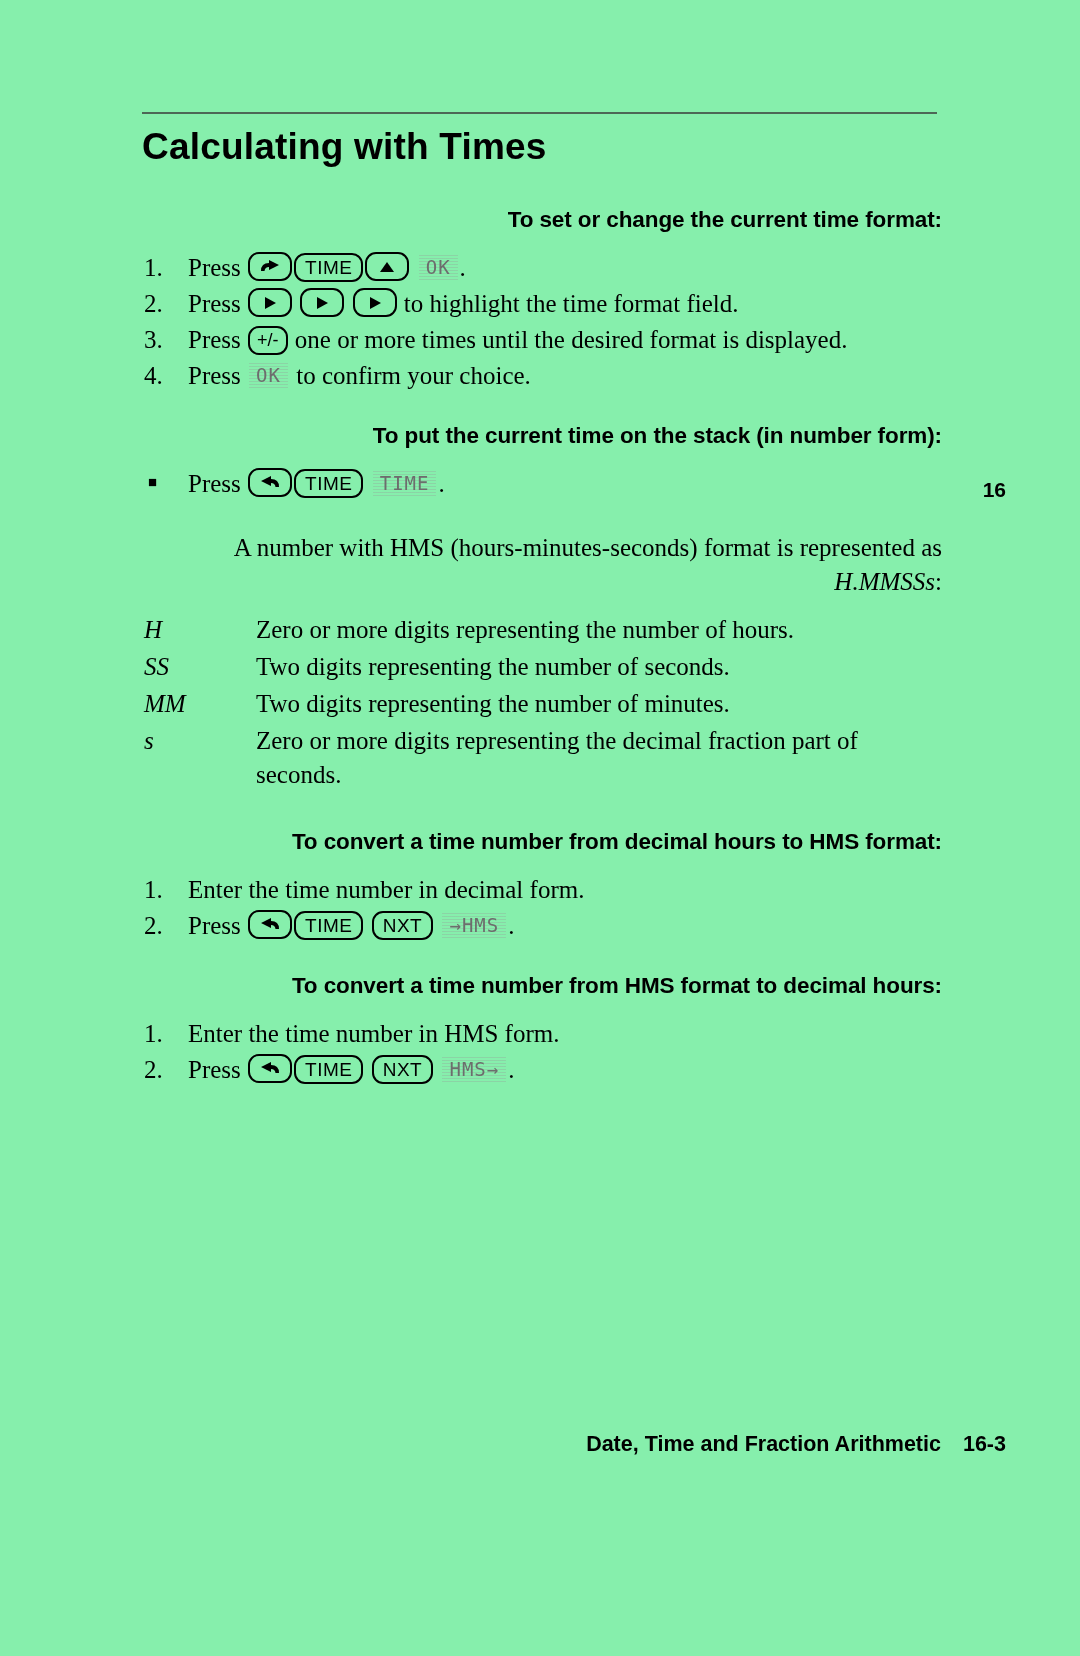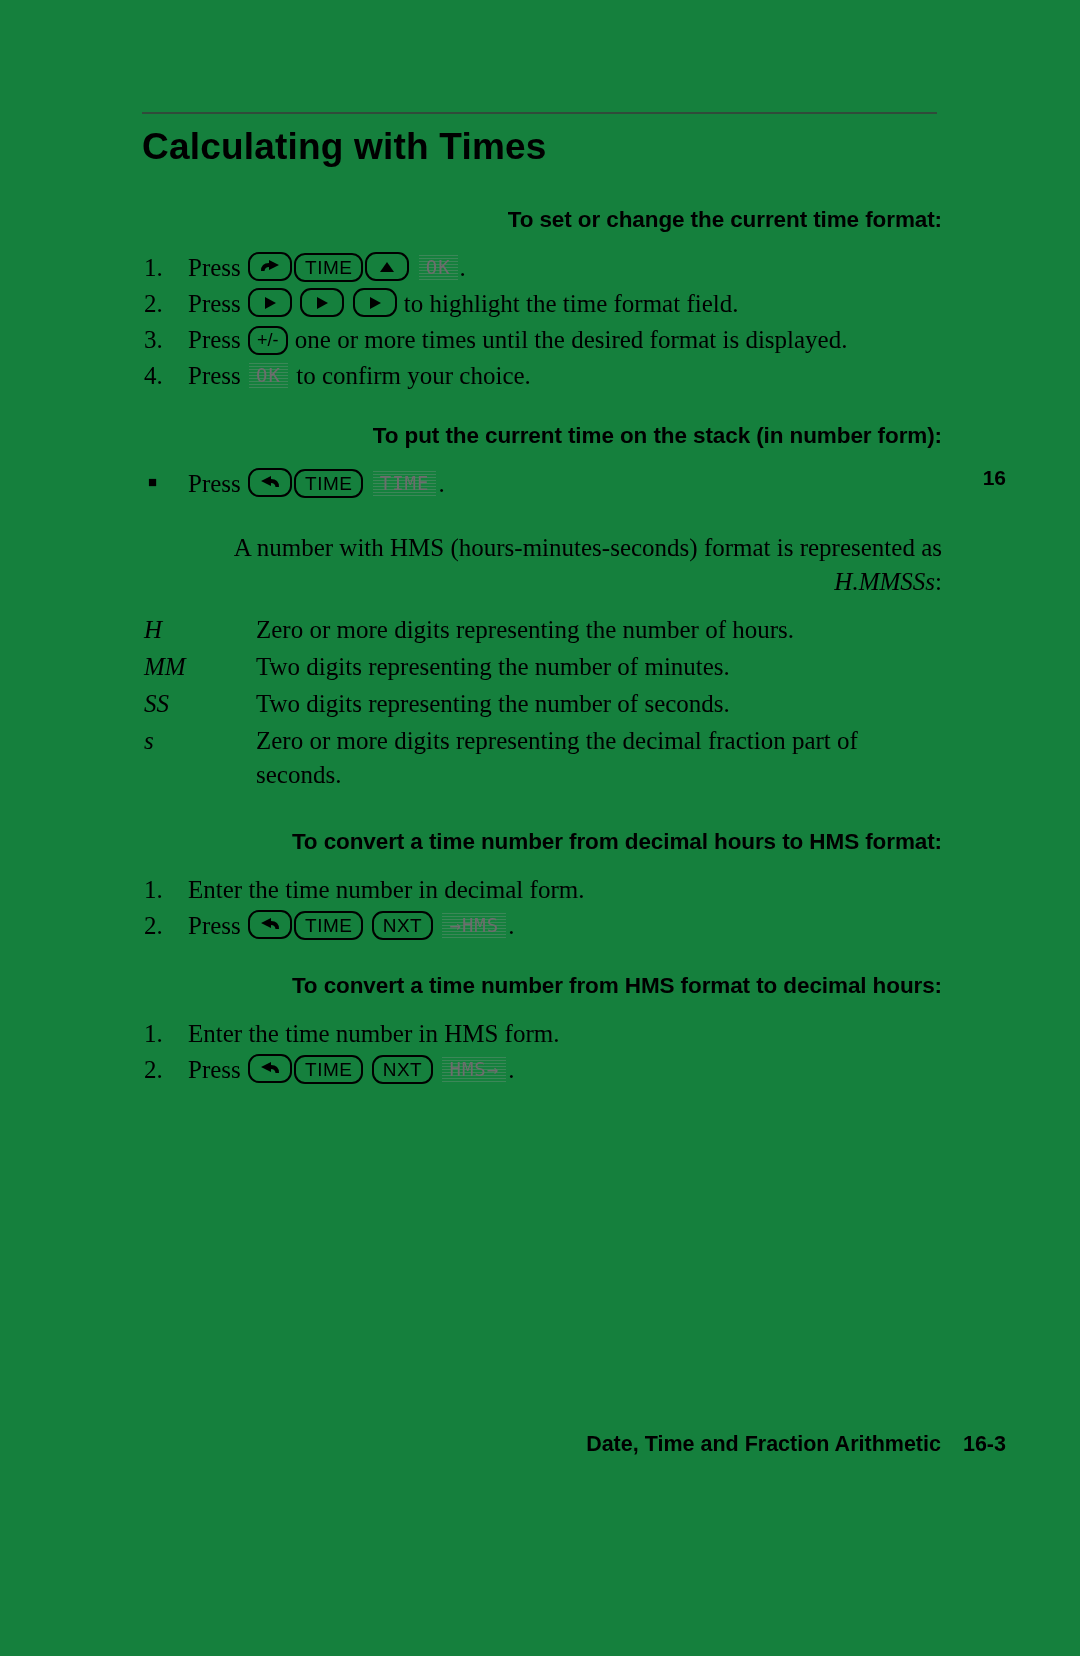--- a/index.html
+++ b/index.html
@@ -4,21 +4,21 @@
 <style>
   html, body {
     margin: 0;
     padding: 0;
     background: #ffffff;
   }
   .page {
     position: relative;
     width: 1080px;
     height: 1656px;
-    background: #15803d;
+    background: #86efac;
     overflow: hidden;
     font-family: "Liberation Serif", serif;
     color: #000000;
   }
   .content {
     position: absolute;
     left: 142px;
     top: 112px;
     width: 800px;
   }
@@ -151,21 +151,21 @@
   table.defs td.term {
     width: 112px;
     font-style: italic;
     padding-left: 2px;
   }
 
   
   .chapter-tab {
     position: absolute;
     right: 74px;
-    top: 466px;
+    top: 478px;
     font-family: "Liberation Sans", sans-serif;
     font-weight: bold;
     font-size: 21px;
   }
 
   
   .footer {
     position: absolute;
     left: 0;
     right: 74px;
@@ -264,26 +264,26 @@
       <span class="ital">H.MMSSs</span><span>:</span>
     </p>
 
     <table class="defs">
       <tbody>
         <tr>
           <td class="term">H</td>
           <td>Zero or more digits representing the number of hours.</td>
         </tr>
         <tr>
+          <td class="term">SS</td>
+          <td>Two digits representing the number of seconds.</td>
+        </tr>
+        <tr>
           <td class="term">MM</td>
           <td>Two digits representing the number of minutes.</td>
-        </tr>
-        <tr>
-          <td class="term">SS</td>
-          <td>Two digits representing the number of seconds.</td>
         </tr>
         <tr>
           <td class="term">s</td>
           <td>Zero or more digits representing the decimal fraction part of seconds.</td>
         </tr>
       </tbody>
     </table>
 
     <h2 class="subhead">To convert a time number from decimal hours to HMS format:</h2>
 

